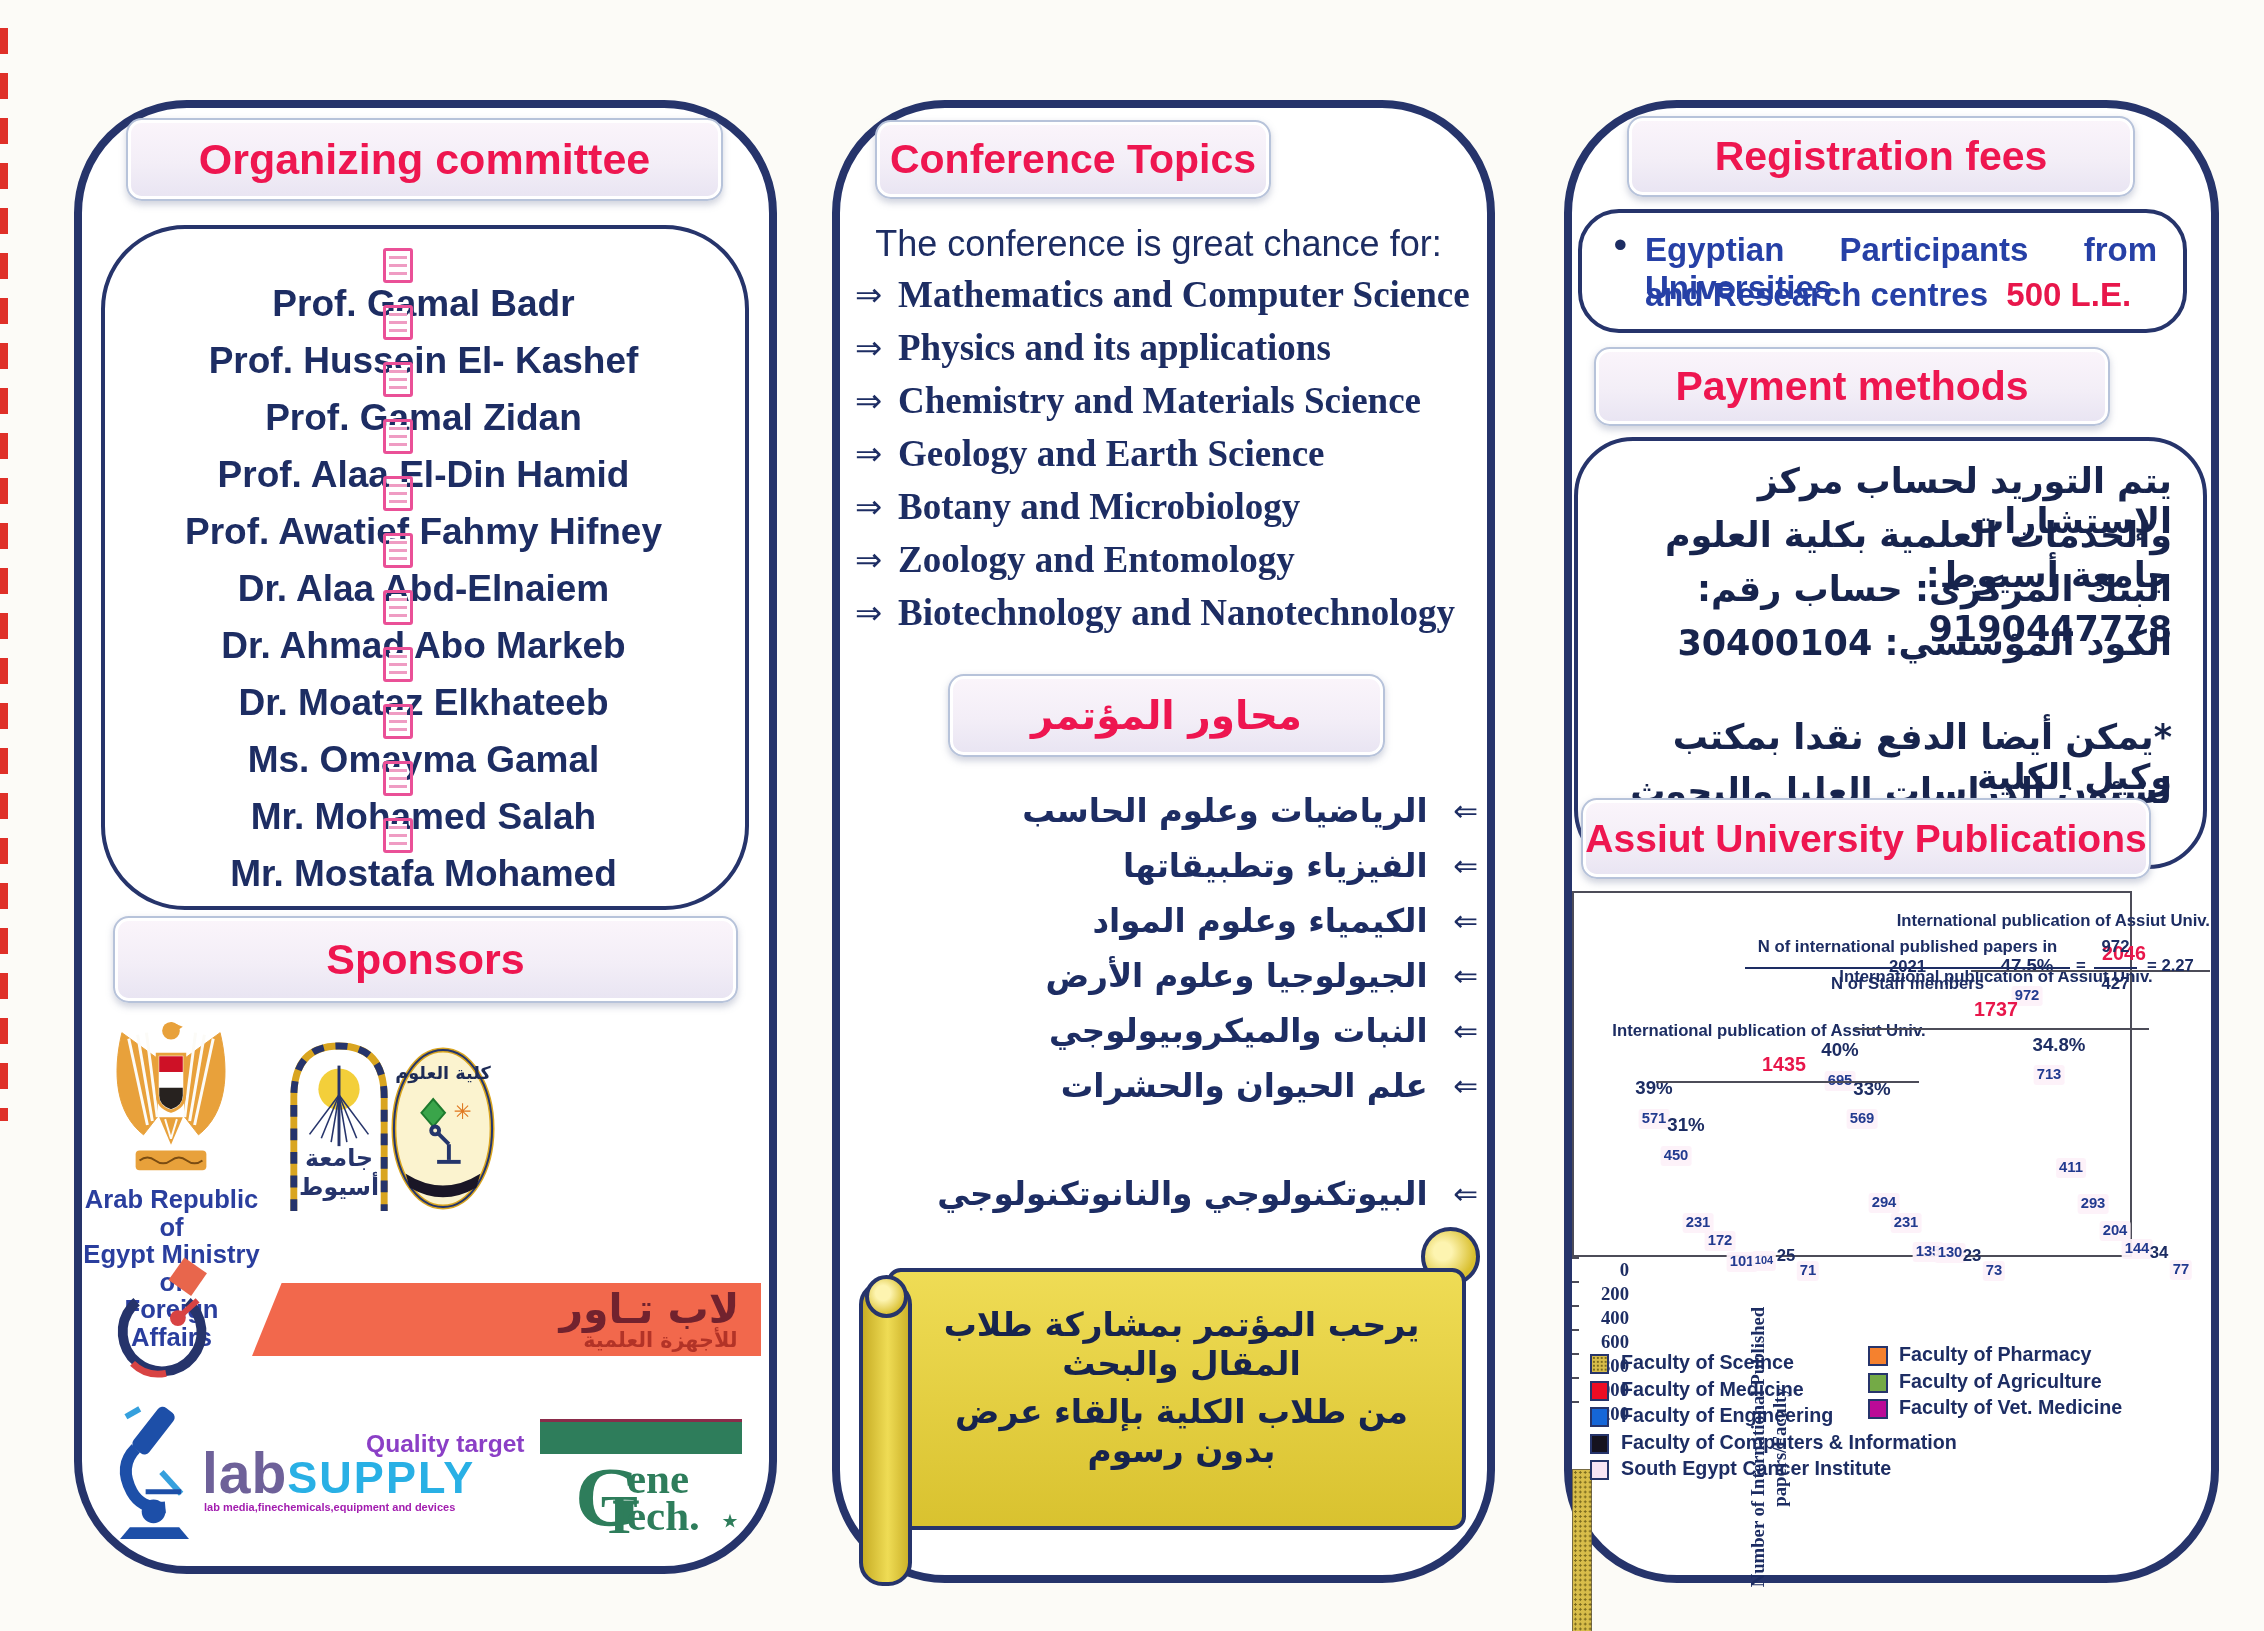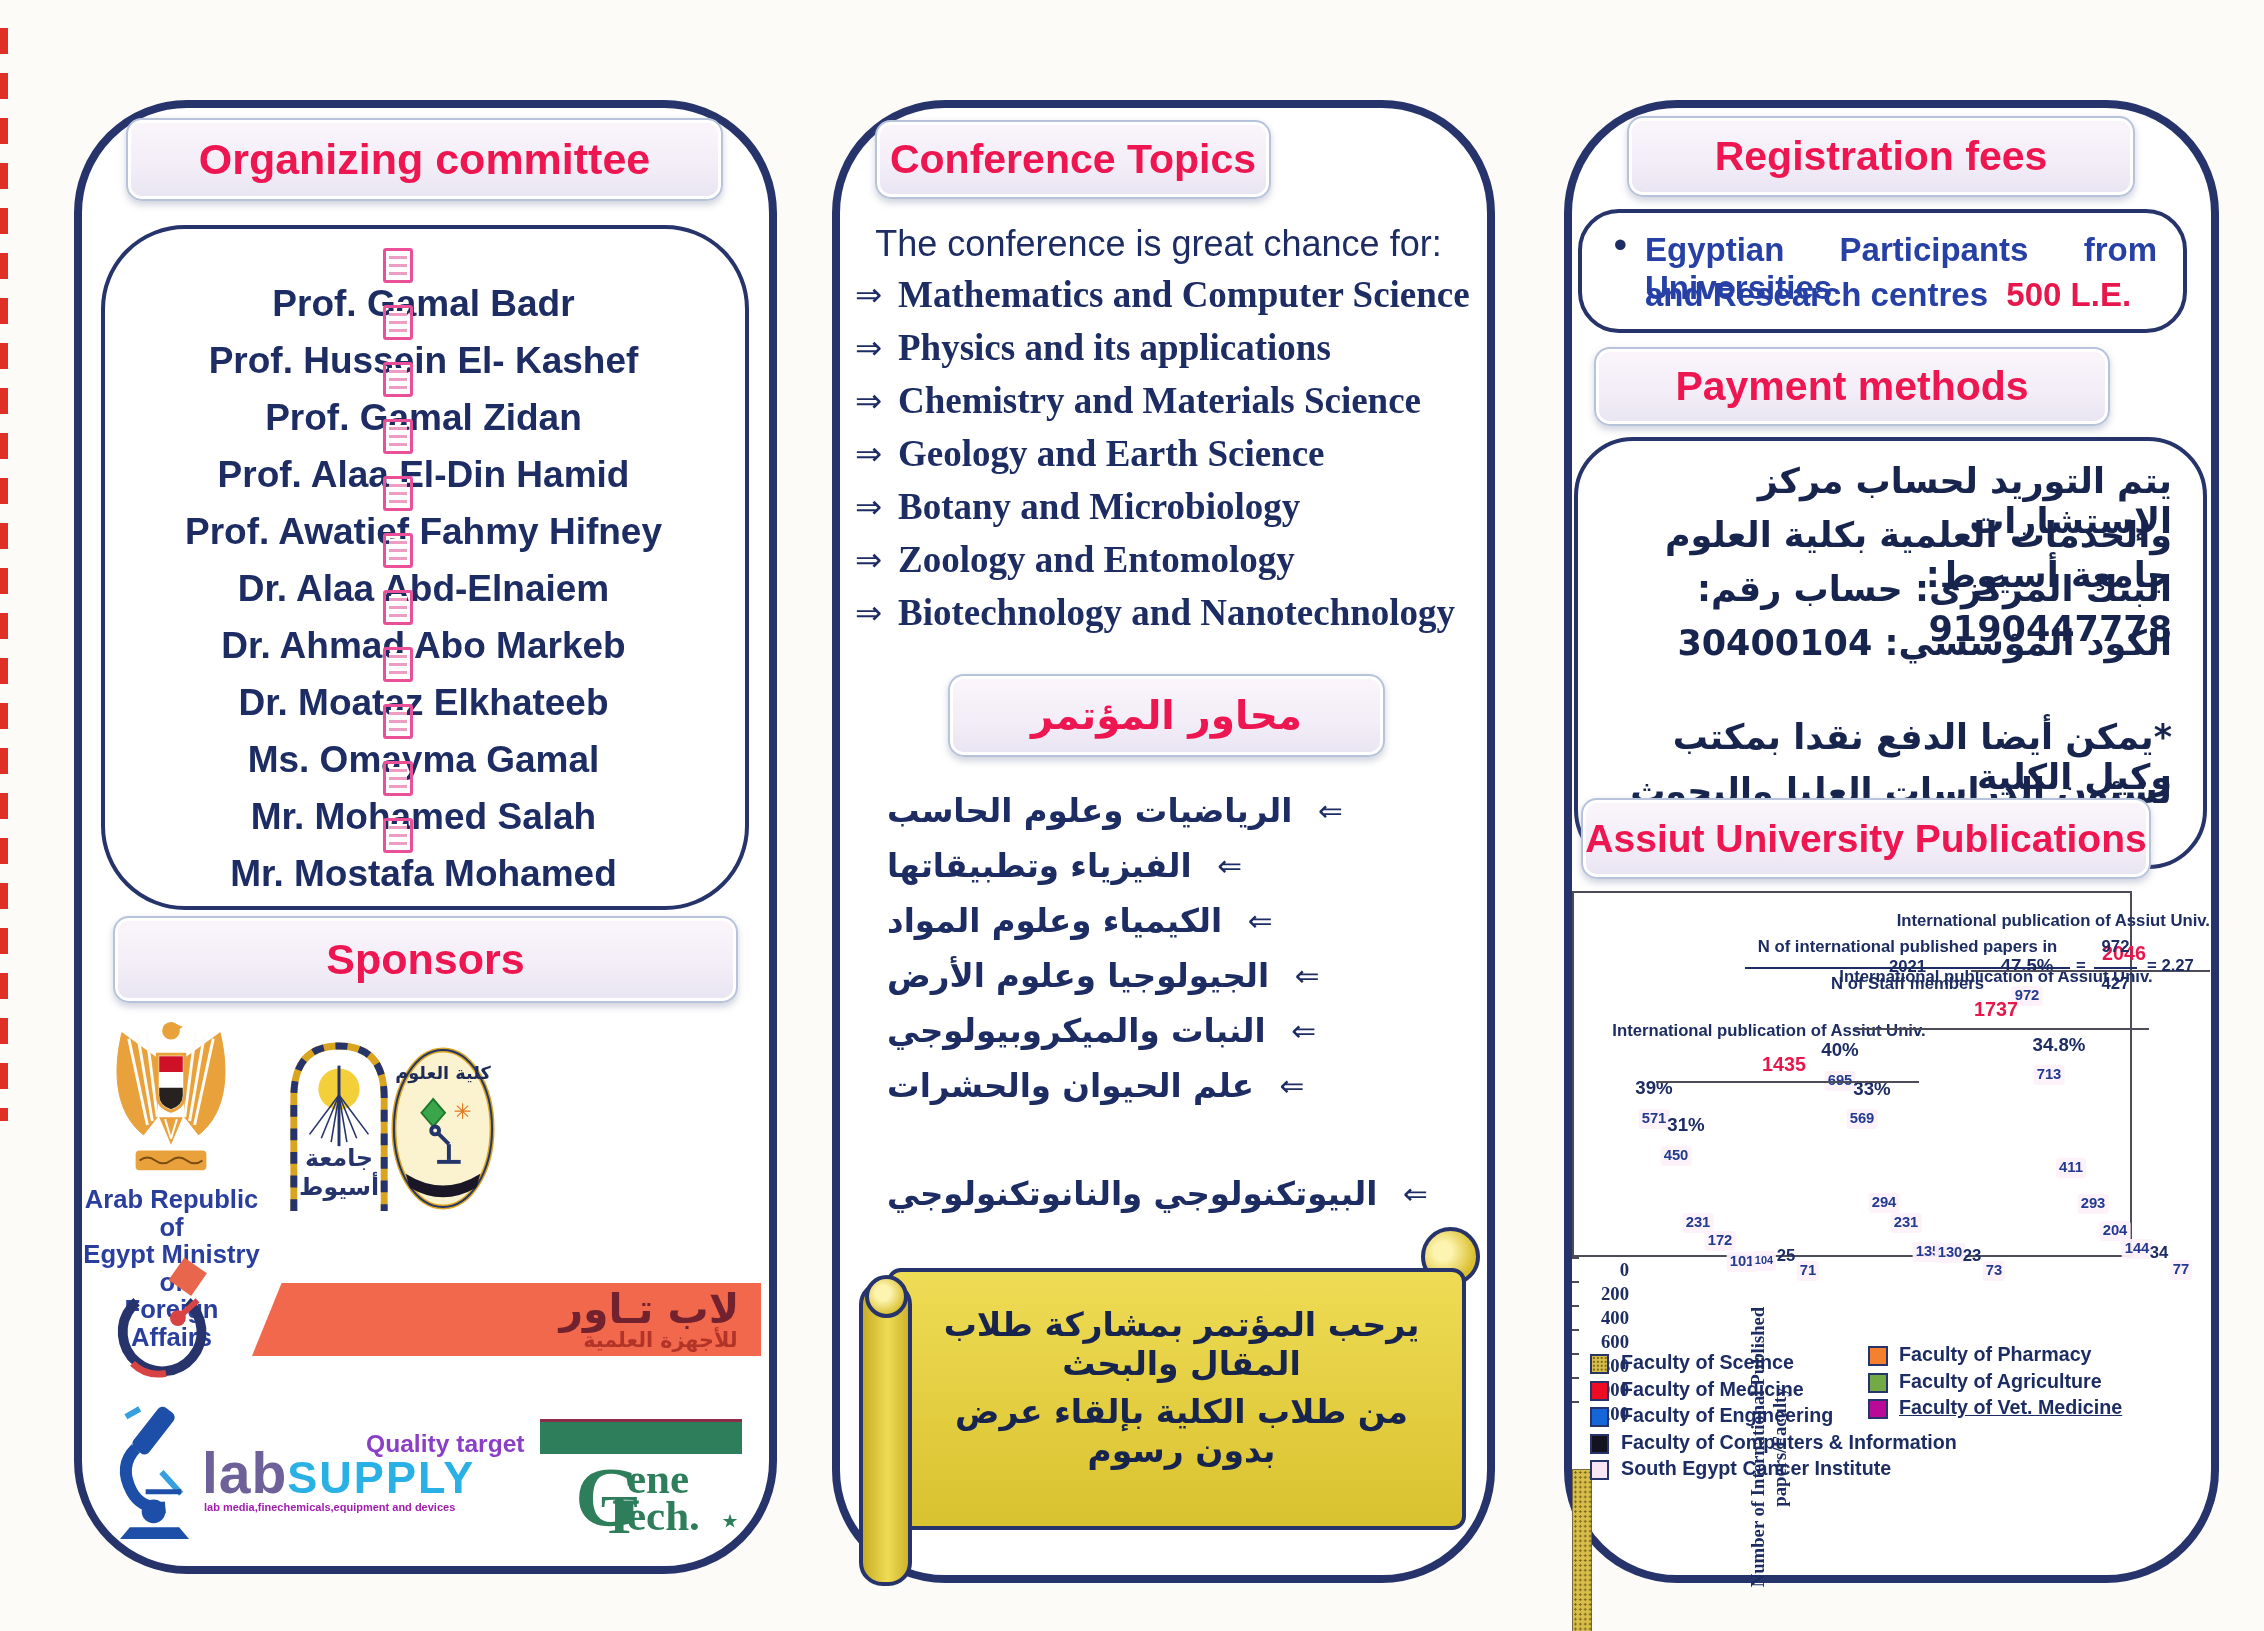--- a/index.html
+++ b/index.html
@@ -14,21 +14,21 @@
        color:#ee1650;font-weight:bold;}
   .navybox{position:absolute;border:4.9px solid #26346b;background:#fff;}
   .doc-icon{display:inline-block;width:29.6px;height:35px;border:3px solid #ea5097;border-radius:3px;
        background:repeating-linear-gradient(to bottom,#fff 0 4.9px,#ef9cc3 4.9px 7.9px);background-clip:content-box;padding:3px;box-sizing:border-box;}
   .member-row{display:flex;align-items:center;height:57px;color:#1d2d63;font-weight:bold;font-size:37px;flex-direction:column;}
   .member-row .doc-icon{margin:0 57px 0 5.9px;flex:0 0 auto;}
   .topic-row{display:flex;align-items:center;height:53px;color:#1d2d63;}
   .topic-arrow{font-family:"DejaVu Sans",sans-serif;font-size:32.5px;width:43px;flex:0 0 auto;font-weight:normal;}
   .topic-text{font-family:"Liberation Serif",serif;font-weight:bold;font-size:37px;}
   .ar{font-family:"DejaVu Sans",sans-serif;font-weight:bold;color:#1d2d63;}
-  .artopic-row{display:flex;align-items:center;height:55px;font-size:32.5px;}
+  .artopic-row{display:flex;align-items:center;justify-content:flex-end;height:55px;font-size:32.5px;}
   .artopic-arrow{font-size:29.6px;margin-left:25.6px;font-weight:normal;color:#1d2d63;}
   .pill{position:absolute;transform:translateX(-50%);background:rgba(253,241,249,.95);border-radius:3px;
         padding:0 3px;font-size:14.8px;font-weight:bold;color:#223a8f;line-height:19.7px;}
   .pct{position:absolute;transform:translateX(-50%);font-size:18.7px;font-weight:bold;color:#1d2d63;white-space:nowrap;}
   .legend-label{position:absolute;font-size:19.7px;font-weight:bold;color:#1d2d63;white-space:nowrap;}
   .legend-swatch{position:absolute;width:19.7px;height:19.7px;border:2px solid #26346b;box-sizing:border-box;}
   .annline{position:absolute;height:0;border-top:2px solid #4c4c58;}
   .anntext{position:absolute;font-size:16.7px;font-weight:bold;color:#1d2d63;white-space:nowrap;}
   .annval{position:absolute;font-size:19.7px;font-weight:bold;color:#e8174b;white-space:nowrap;transform:translateX(-50%);}
 </style>
@@ -390,17 +390,17 @@
       <div class="legend-label" style="left:49px;top:513px;">Faculty of Engineering</div>
       <div class="legend-swatch" style="left:17.7px;top:543px;background:#15121f;"></div>
       <div class="legend-label" style="left:49px;top:540px;">Faculty of Computers &amp; Information</div>
       <div class="legend-swatch" style="left:17.7px;top:569px;background:#f8e5f5;"></div>
       <div class="legend-label" style="left:49px;top:566px;">South Egypt Cancer Institute</div>
       <div class="legend-swatch" style="left:296px;top:455px;background:#f5812e;"></div>
       <div class="legend-label" style="left:327px;top:452px;">Faculty of Pharmacy</div>
       <div class="legend-swatch" style="left:296px;top:482px;background:#74aa46;"></div>
       <div class="legend-label" style="left:327px;top:479px;">Faculty of Agriculture</div>
       <div class="legend-swatch" style="left:296px;top:508px;background:#bb0a97;"></div>
-      <div class="legend-label" style="left:327px;top:505px;text-decoration:underline;">Faculty of Vet. Medicine</div>
+      <div class="legend-label" style="left:327px;top:505px;">Faculty of Vet. Medicine</div>
     </div>
 
 </div>
 
 
 </body></html>

